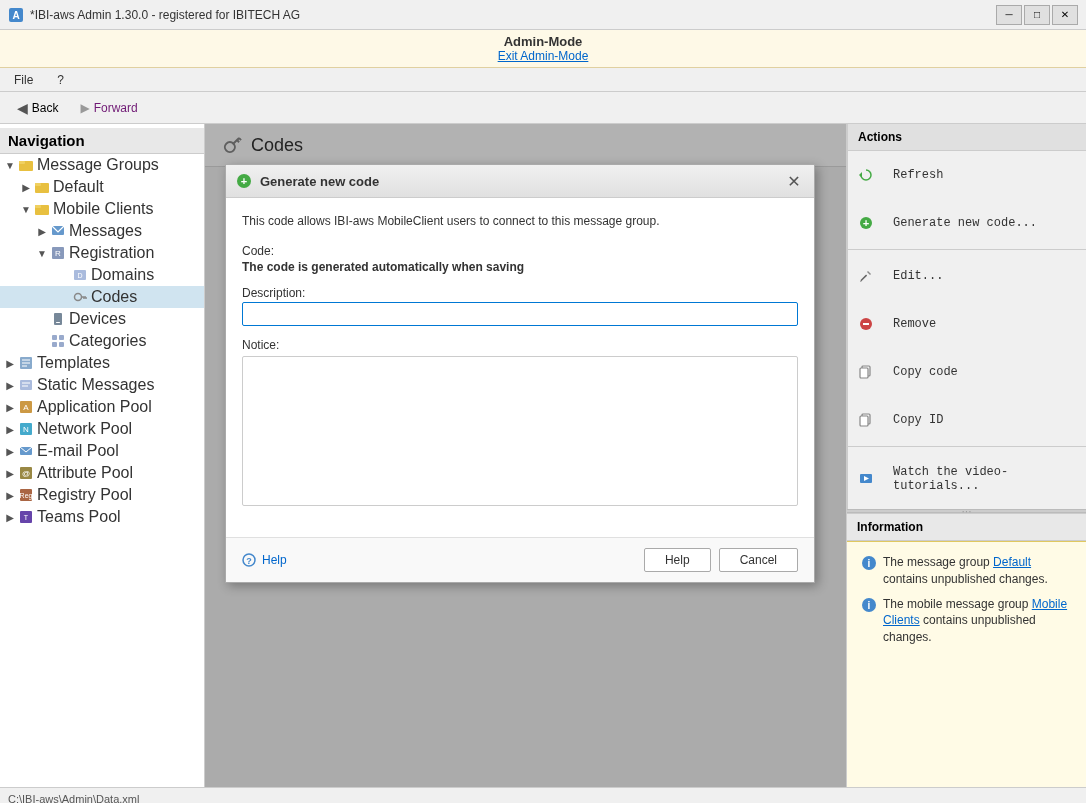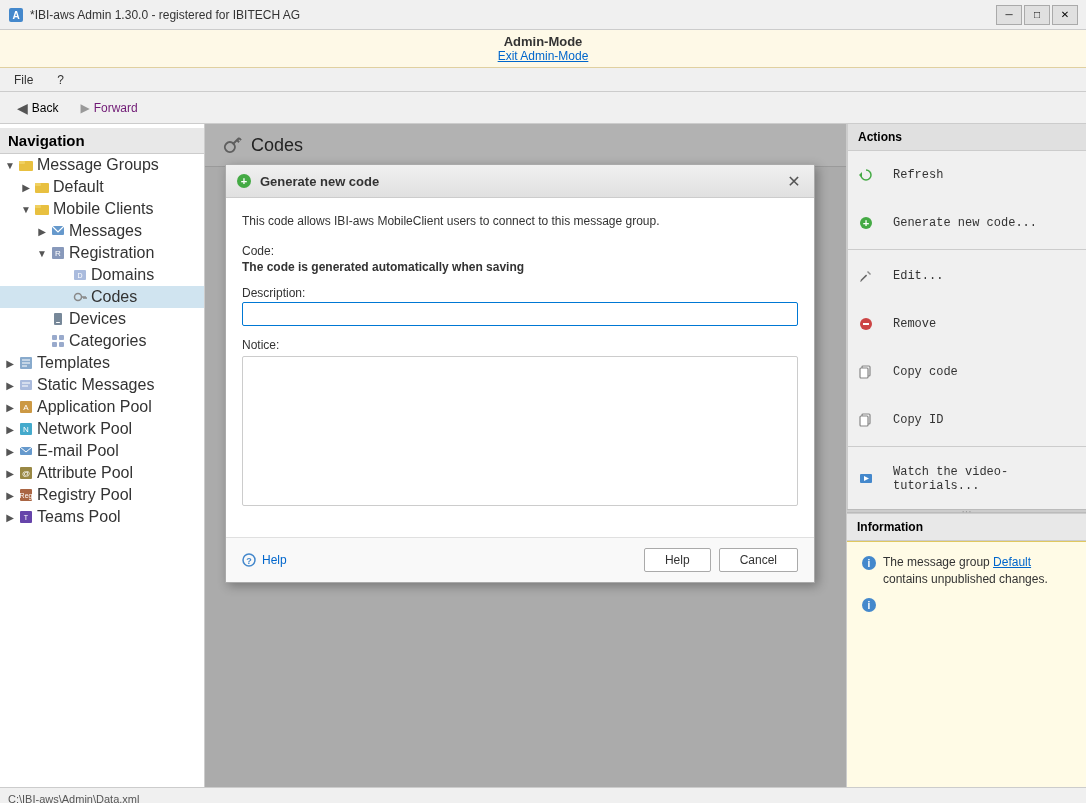--- a/index.html
+++ b/index.html
@@ -513,20 +513,23 @@
             <span>The message group </span><span class="info-link">Default</span><span> contains unpublished changes.</span>
           </span>
         </div>
         <div class="info-item">
           <span class="info-icon">
             <svg width="16" height="16" viewBox="0 0 16 16">
               <circle cx="8" cy="8" r="7" fill="#4488cc"></circle>
               <text x="8" y="12" text-anchor="middle" fill="white" font-size="10" font-weight="bold">i</text>
             </svg>
           </span>
+          <span>
+            <span>The mobile message group </span><span class="info-link">Mobile Clients</span><span> contains unpublished changes.</span>
+          </span>
         </div>
       </div>
     </div>
   </div>
 </div>
 
 <div class="status-bar">
   <span>C:\IBI-aws\Admin\Data.xml</span>
 </div>
 

